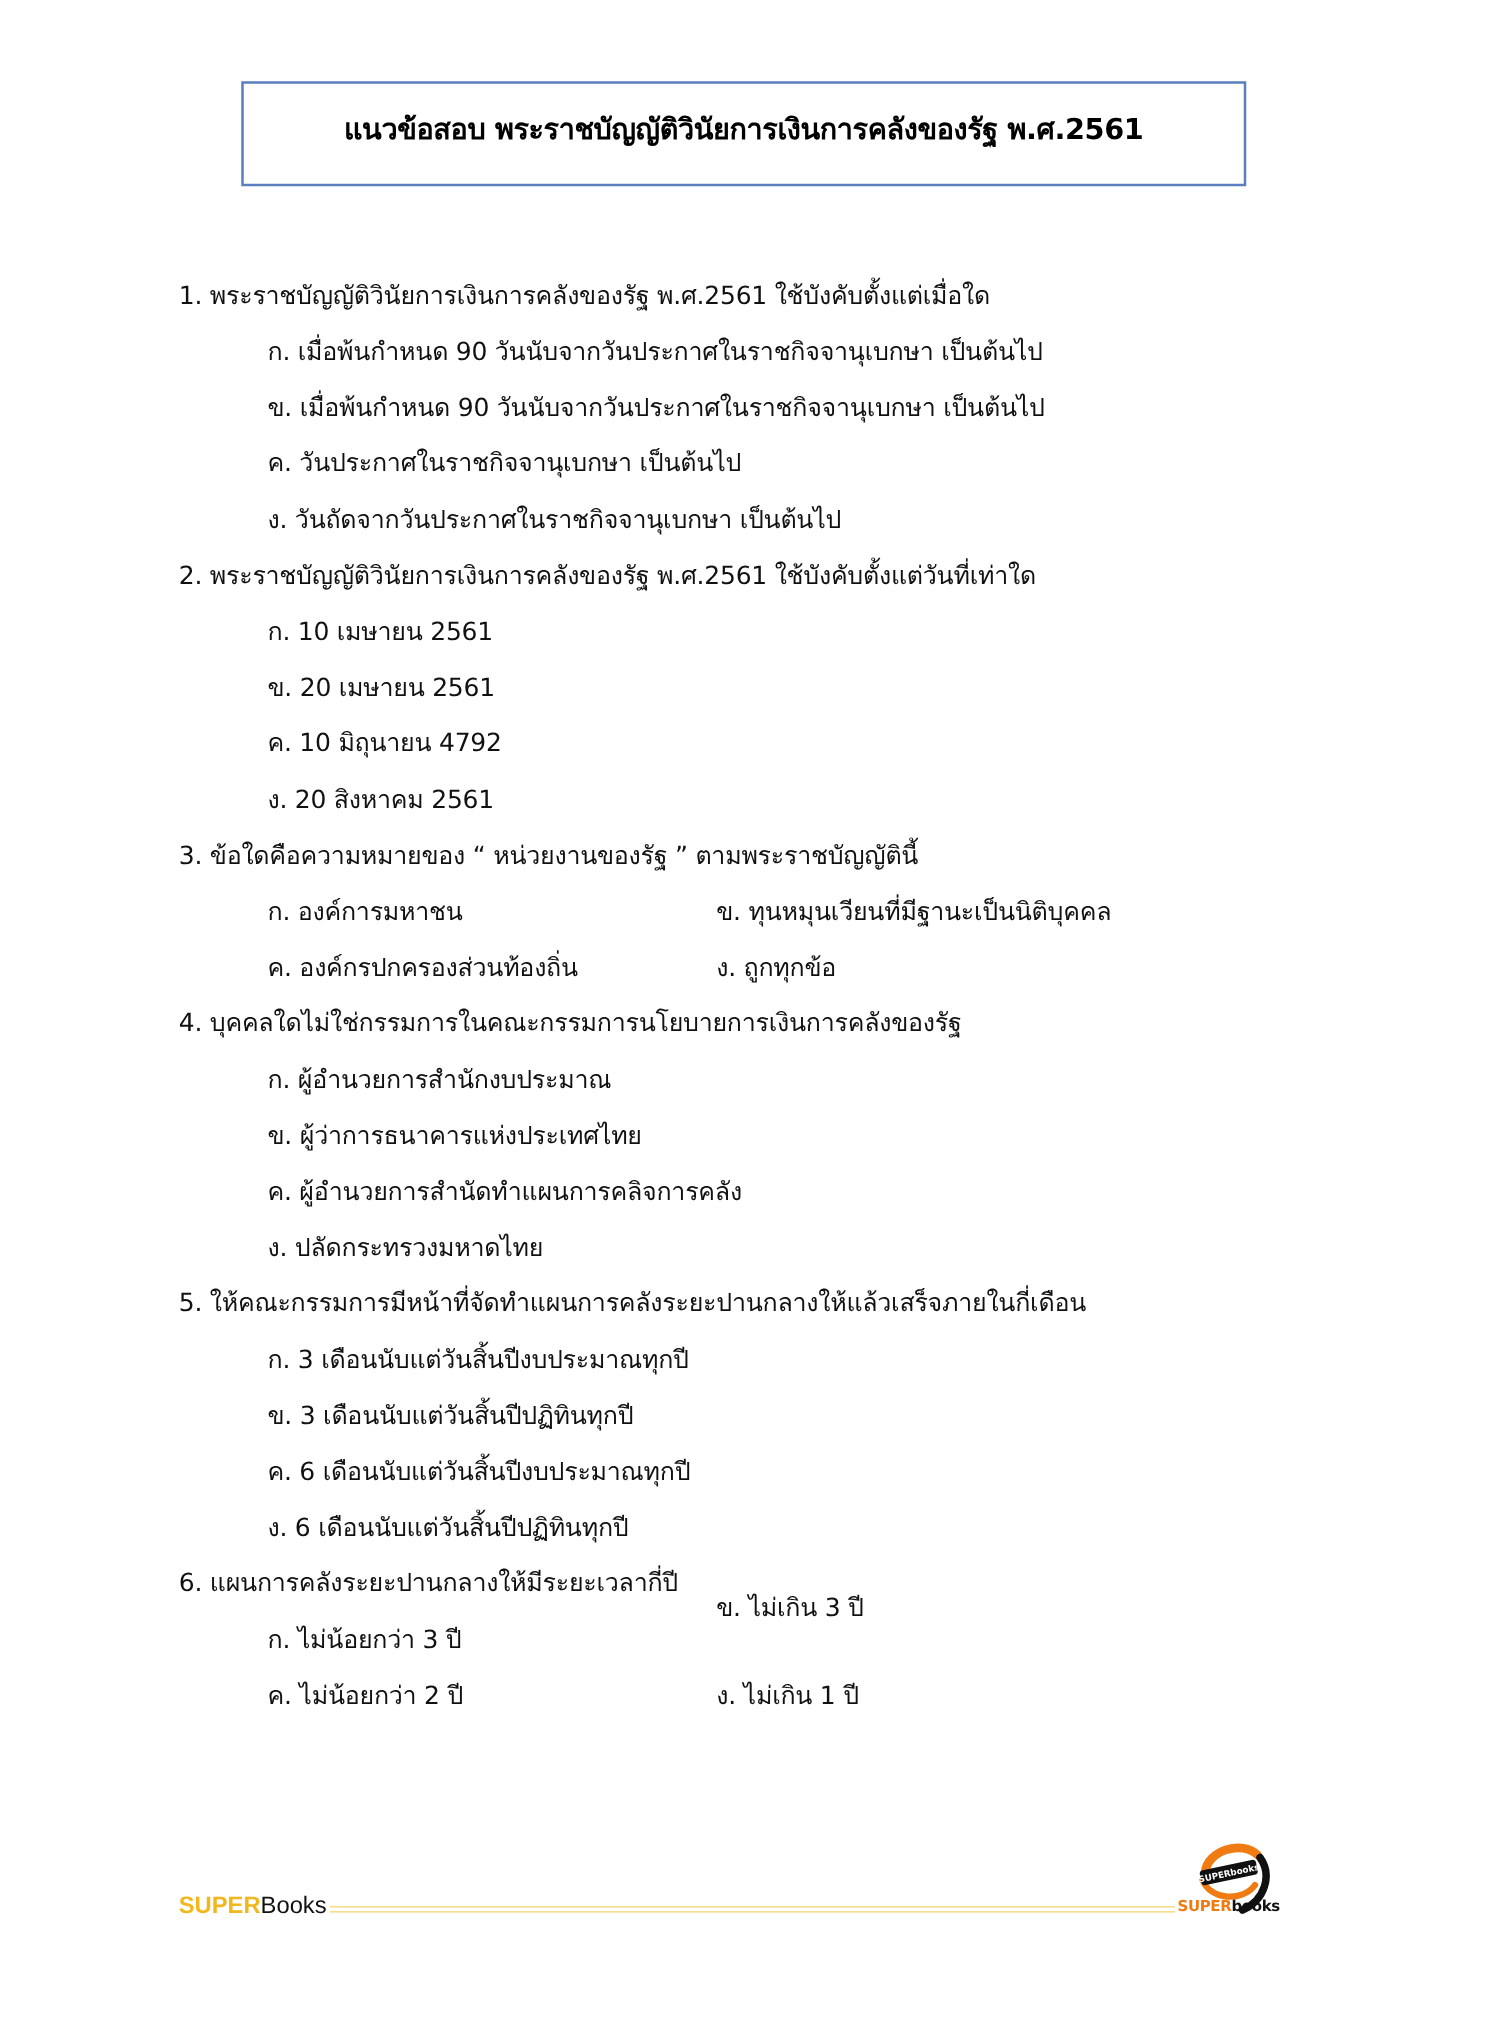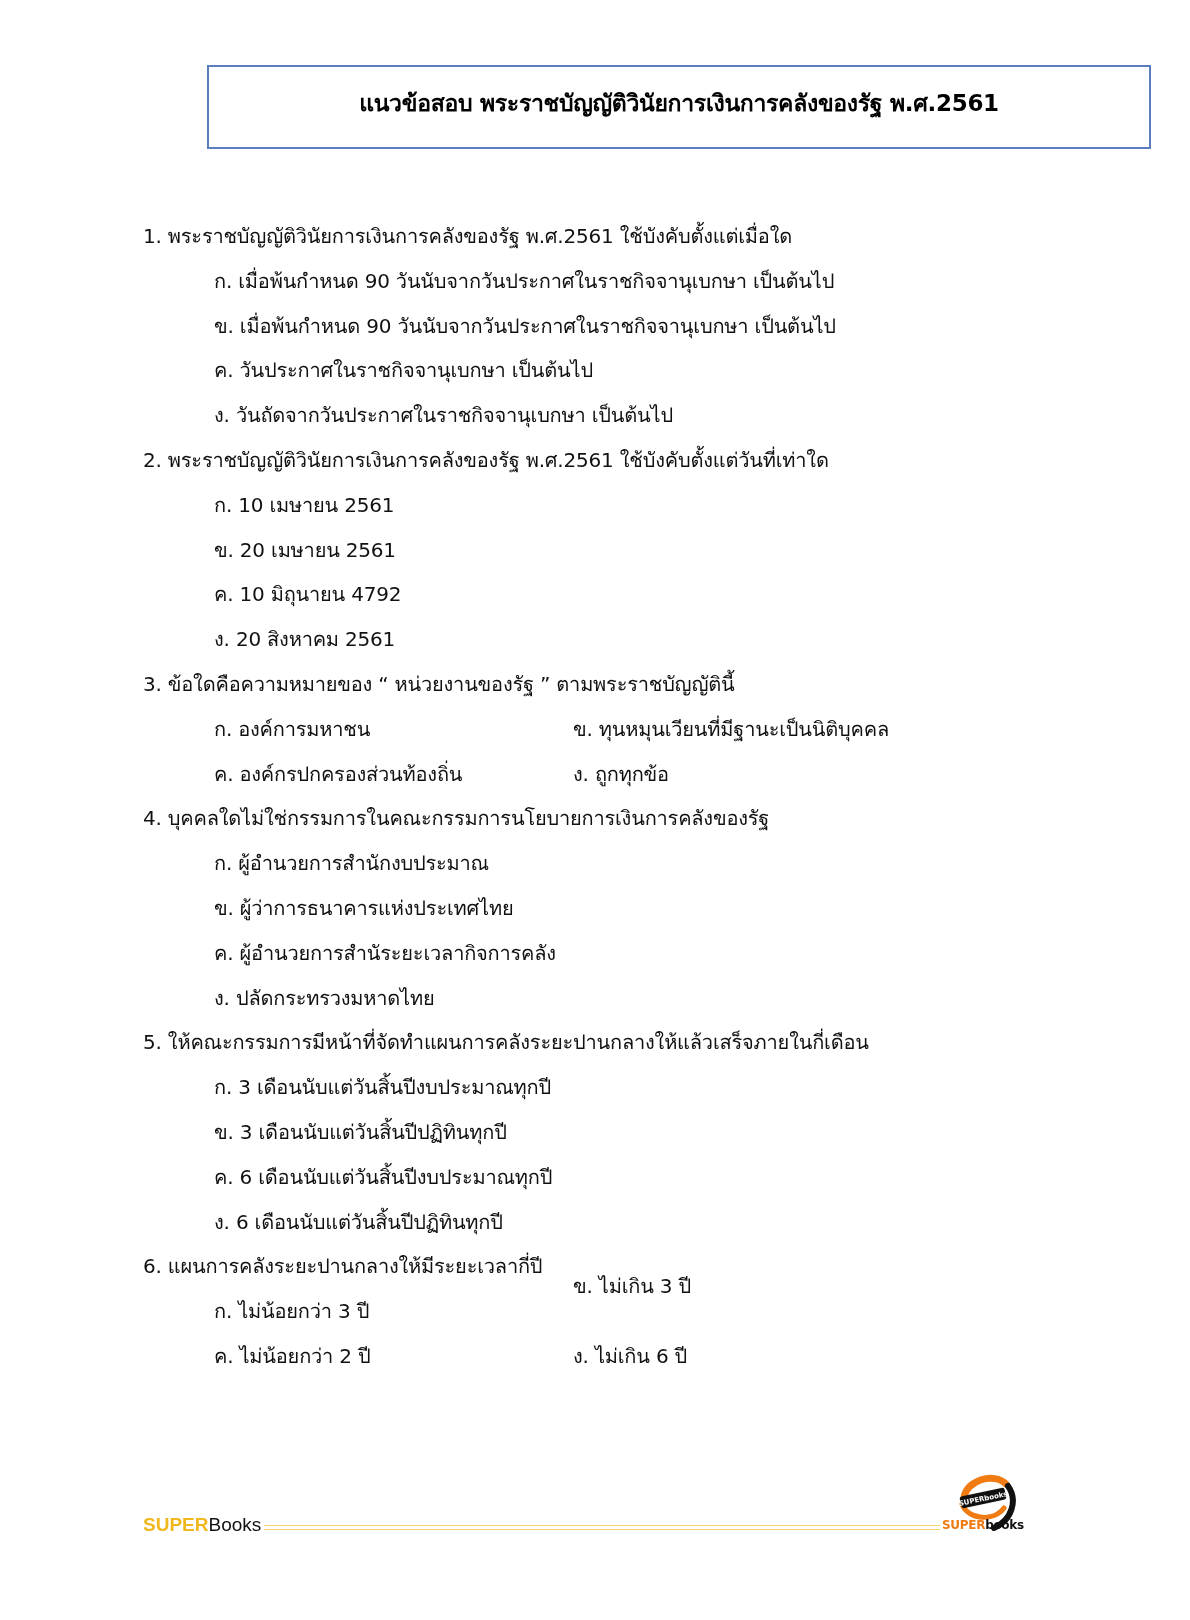--- a/index.html
+++ b/index.html
@@ -1,18 +1,18 @@
 <!DOCTYPE html>
 <html><head>
 <meta charset="utf-8">
 <style>
   html, body { margin: 0; padding: 0; background: #ffffff; }
   body { width: 1190px; height: 1620px; position: relative; overflow: hidden;
          font-family: "DejaVu Sans", "Liberation Sans", sans-serif; color: #111; }
-  .title-box { position: absolute; left: 207px; top: 65px; width: 944px; height: 84px;
+  .title-box { position: absolute; left: 193px; top: 65px; width: 804px; height: 84px;
                border: 2px solid #5b7fbe; box-sizing: border-box; }
   .title { position: absolute; left: 0; right: 0; top: 18px; text-align: center;
            font-size: 23px; font-weight: bold; letter-spacing: -0.3px; color: #000; }
   .content { position: absolute; left: 0; top: 214px; width: 1190px; }
   .line { position: absolute; height: 44.8px; line-height: 44.8px; font-size: 20px;
           white-space: nowrap; letter-spacing: -0.2px; }
   .q { left: 143px; }
   .opt { left: 214px; }
   .opt-right { left: 573px; }
   .footer { position: absolute; left: 0; top: 0; width: 1190px; height: 1620px; pointer-events: none; }
@@ -51,34 +51,34 @@
 
   <div class="line q" style="top:448px">3. ข้อใดคือความหมายของ “ หน่วยงานของรัฐ ” ตามพระราชบัญญัตินี้</div>
   <div class="line opt" style="top:492.8px">ก. องค์การมหาชน</div>
   <div class="line opt-right" style="top:492.8px">ข. ทุนหมุนเวียนที่มีฐานะเป็นนิติบุคคล</div>
   <div class="line opt" style="top:537.6px">ค. องค์กรปกครองส่วนท้องถิ่น</div>
   <div class="line opt-right" style="top:537.6px">ง. ถูกทุกข้อ</div>
 
   <div class="line q" style="top:582.4px">4. บุคคลใดไม่ใช่กรรมการในคณะกรรมการนโยบายการเงินการคลังของรัฐ</div>
   <div class="line opt" style="top:627.2px">ก. ผู้อำนวยการสำนักงบประมาณ</div>
   <div class="line opt" style="top:672px">ข. ผู้ว่าการธนาคารแห่งประเทศไทย</div>
-  <div class="line opt" style="top:716.8px">ค. ผู้อำนวยการสำนัระยะเวลากิจการคลัง</div>
+  <div class="line opt" style="top:716.8px">ค. ผู้อำนวยการสำนัดทำแผนการคลิจการคลัง</div>
   <div class="line opt" style="top:761.6px">ง. ปลัดกระทรวงมหาดไทย</div>
 
   <div class="line q" style="top:806.4px">5. ให้คณะกรรมการมีหน้าที่จัดทำแผนการคลังระยะปานกลางให้แล้วเสร็จภายในกี่เดือน</div>
   <div class="line opt" style="top:851.2px">ก. 3 เดือนนับแต่วันสิ้นปีงบประมาณทุกปี</div>
   <div class="line opt" style="top:896px">ข. 3 เดือนนับแต่วันสิ้นปีปฏิทินทุกปี</div>
   <div class="line opt" style="top:940.8px">ค. 6 เดือนนับแต่วันสิ้นปีงบประมาณทุกปี</div>
   <div class="line opt" style="top:985.6px">ง. 6 เดือนนับแต่วันสิ้นปีปฏิทินทุกปี</div>
 
   <div class="line q" style="top:1030.4px">6. แผนการคลังระยะปานกลางให้มีระยะเวลากี่ปี</div>
   <div class="line opt" style="top:1075.2px">ก. ไม่น้อยกว่า 3 ปี</div>
   <div class="line opt-right" style="top:1050px">ข. ไม่เกิน 3 ปี</div>
   <div class="line opt" style="top:1120px">ค. ไม่น้อยกว่า 2 ปี</div>
-  <div class="line opt-right" style="top:1120px">ง. ไม่เกิน 6 ปี</div>
+  <div class="line opt-right" style="top:1120px">ง. ไม่เกิน 1 ปี</div>
 </div>
 
 <div class="footer">
   <div class="brand-left">
     <span class="super">SUPER</span><span class="books">Books</span>
   </div>
   <div class="rule"></div>
   <svg class="logo" viewBox="0 0 84 70" width="84" height="70">
     <path d="M22 30 C24 12, 52 4, 64 16" stroke="#f07b12" stroke-width="7" fill="none" stroke-linecap="round"></path>
     <path d="M20 36 C26 52, 52 54, 62 40" stroke="#f07b12" stroke-width="5" fill="none" stroke-linecap="round"></path>

